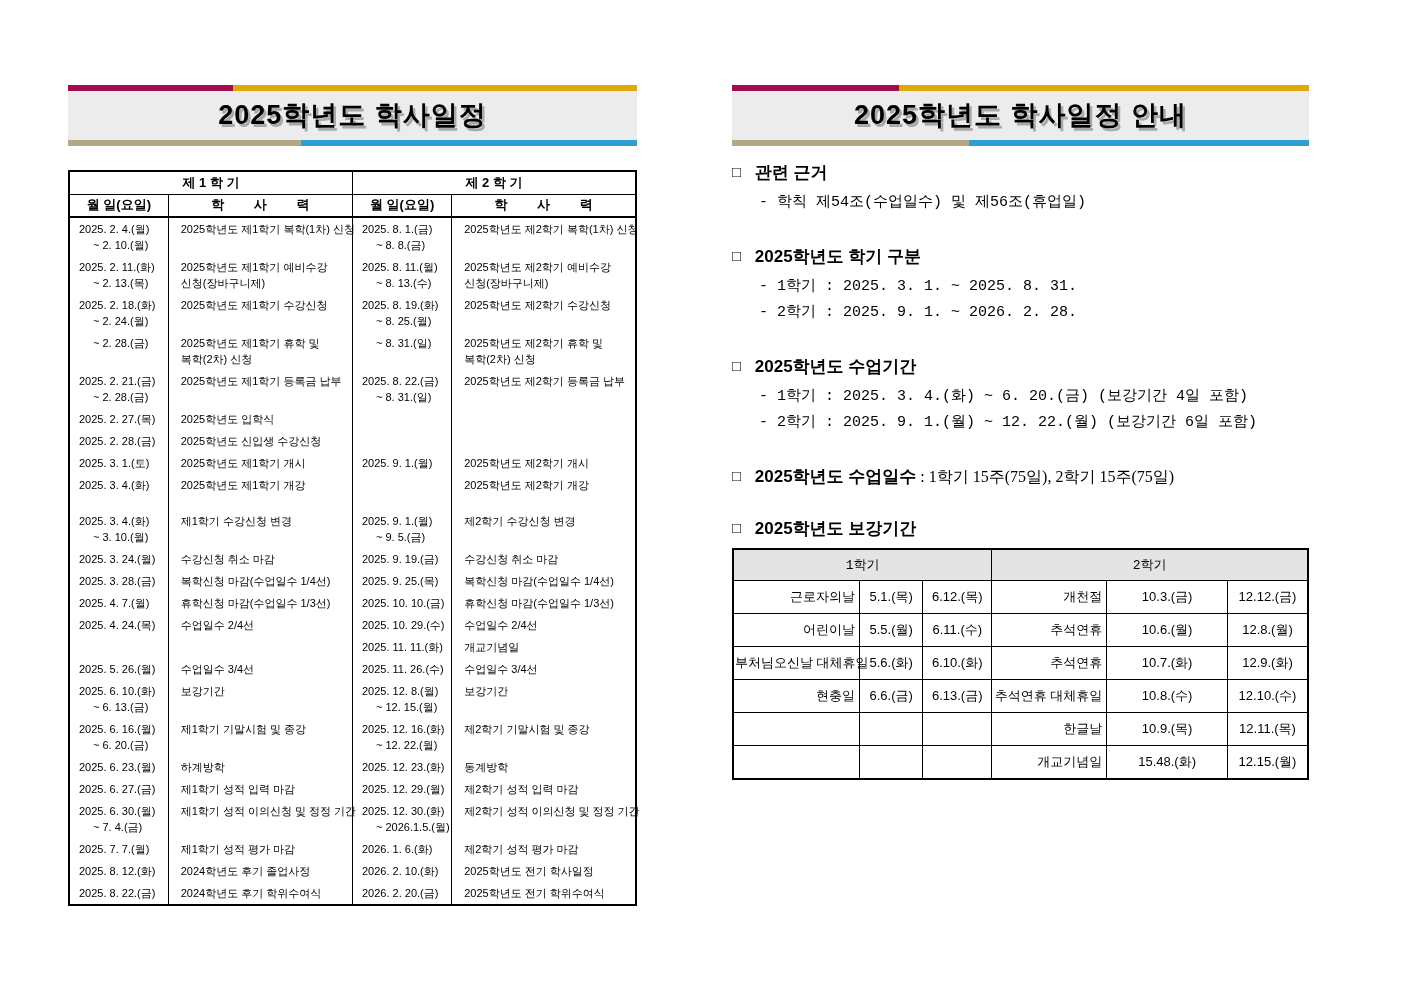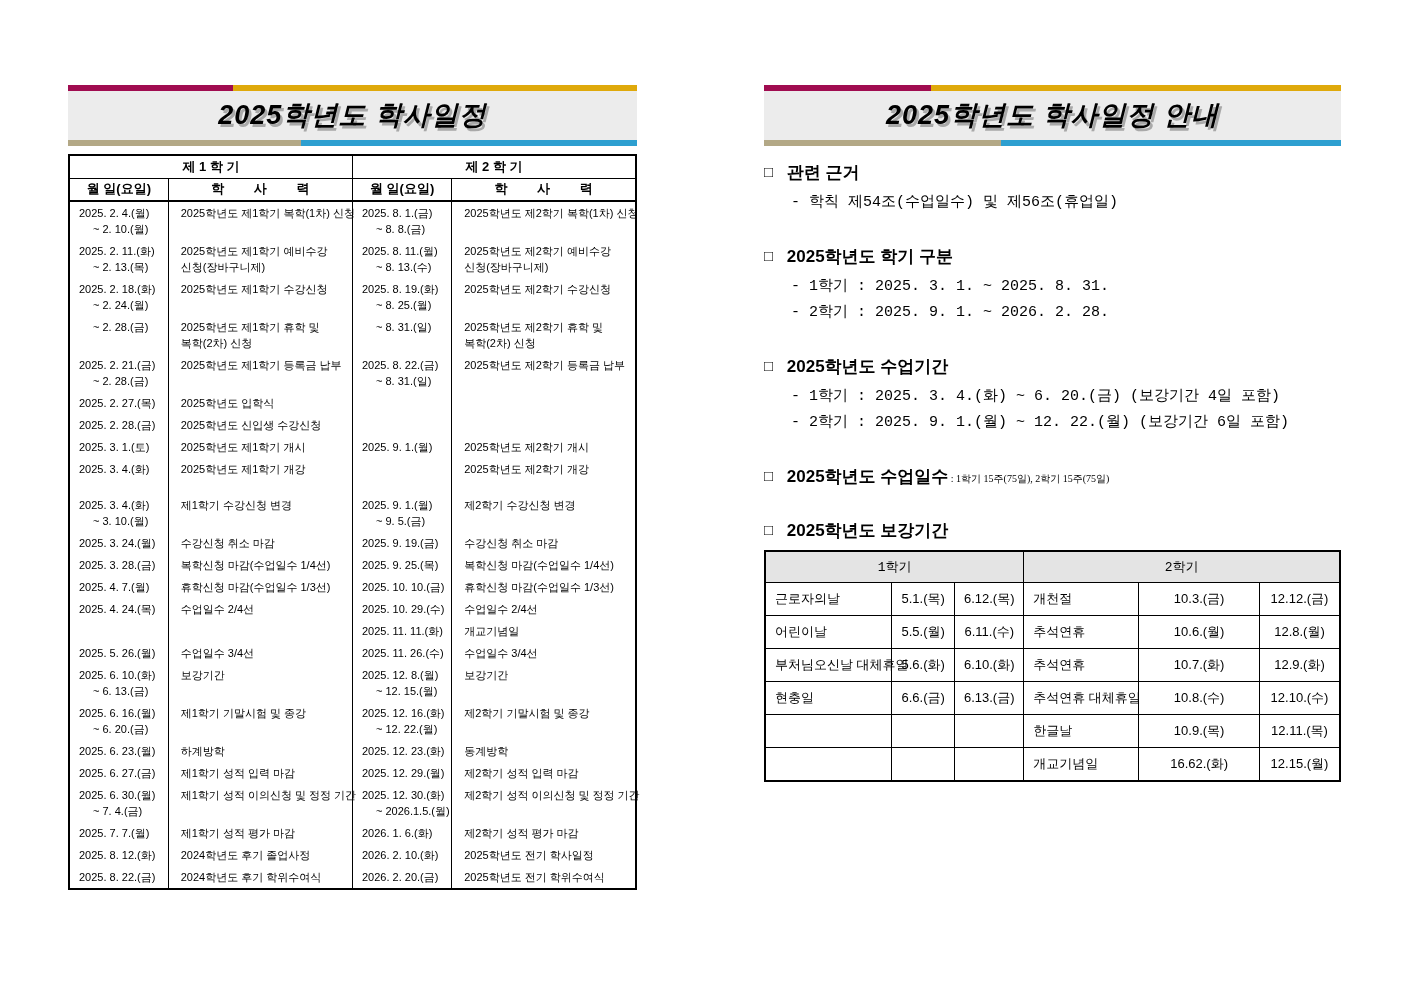--- a/index.html
+++ b/index.html
@@ -1,64 +1,64 @@
 <!DOCTYPE html>
 <html style="--maroon: #A00C50; --gold: #DFA90B; --tan: #B3A886; --blue: #2D9FD0; --bannerbg: #ECECEC; --headbg: #E4E4E4;"><head>
 <meta charset="utf-8">
 <style>
   * { margin:0; padding:0; box-sizing:border-box; }
   html,body { width:1403px; height:992px; background:#ffffff; font-family:"Liberation Sans", sans-serif; color:#000; }
   .page { position:absolute; top:85px; }
   #pageLeft  { left:68px;  width:569px; }
-  #pageRight { left:764px; width:577px; }
+  #pageRight { left:732px; width:577px; }
 
   
-  .banner { width:100%;font-style:italic; }
+  .banner { width:100%; }
   .rule { display:flex; height:6px; width:100%; }
   .seg { display:block; height:100%; }
   .seg.maroon { width:29%; background:var(--maroon); }
   .seg.gold   { width:71%; background:var(--gold); }
   .seg.tan    { width:41%; background:var(--tan); }
   .seg.blue   { width:59%; background:var(--blue); }
   .banner-body { background:var(--bannerbg); text-align:center; padding:6px 0 7px 0; }
   .banner-title { font-size:27px; font-weight:bold; letter-spacing:1px;
                   text-shadow:2.5px 2.5px 0 #a9a9a9; white-space:nowrap; }
 
   
   table.sched { width:100%; border-collapse:collapse; border:2px solid #000;
-                table-layout:fixed; margin-top:8px; }
+                table-layout:fixed; margin-top:24px; }
   .sched col.c-date { width:17.5%; }
   .sched col.c-ev   { width:32.5%; }
   .sched thead th { border:1px solid #000; font-weight:bold; font-size:13px; padding:2px 0; text-align:center; }
   .sched thead tr.subhead th { border-bottom:2px solid #000; padding:1px 0 2px 0; }
   .sched thead th.cal { word-spacing:26px; }
   .sched tbody td { border-left:1px solid #000; border-right:1px solid #000;
                     vertical-align:top; padding:3px 2px; font-size:11px; line-height:16px; }
   .sched tbody tr.spacer td { height:14px; padding:0; }
   .sched .line { white-space:nowrap; padding-left:7px; }
   .sched .line.cont { padding-left:21px; }
   .sched .line.ev { padding-left:10px; }
 
   
   #sections { margin-top:16px; }
   .section { margin-bottom:30px; }
   #sections .section:last-child { margin-bottom:8px; }
   .sec-heading { font-size:17px; font-weight:bold; line-height:22px; margin-bottom:6px; }
   .bullet { font-weight:normal; font-size:15px; margin-right:9px; position:relative; top:-1px; }
-  .sec-inline { font-family:"Liberation Serif", serif; font-weight:normal; font-size:10px; }
+  .sec-inline { font-family:"Liberation Serif", serif; font-weight:normal; font-size:16px; }
   .sec-item { font-family:Liberation Mono, monospace; font-size:15px; line-height:26px; padding-left:27px; white-space:nowrap; }
 
   
   table.makeup { width:100%; border-collapse:collapse; border:2px solid #000; table-layout:fixed; font-size:13px; }
   .makeup col.m-name1 { width:22%; } .makeup col.m-date1 { width:11%; } .makeup col.m-mk1 { width:12%; }
   .makeup col.m-name2 { width:20%; } .makeup col.m-date2 { width:21%; } .makeup col.m-mk2 { width:14%; }
   .makeup thead th { background:var(--headbg); border:1px solid #000; font-weight:normal; padding:6px 0; text-align:center;font-family:Liberation Mono, monospace; }
   .makeup thead tr.mk-sub th { border-bottom:4px double #000; }
   .makeup tbody td { border:1px solid #000; padding:7px 4px; text-align:center; white-space:nowrap; }
-  .makeup tbody td.hname { text-align:left; padding-left:9px; }
+  .makeup tbody td.hname { text-align:right; padding-left:1px; }
 </style>
 </head>
 <body>
 
 <div class="page" id="pageLeft">
   <div class="banner">
     <div class="rule top">
         <span class="seg maroon"></span>
         <span class="seg gold"></span>
       </div>
@@ -535,18 +535,18 @@
           <td class="hdate"></td>
           <td class="hname">한글날</td>
           <td class="hdate">10.9.(목)</td>
           <td class="hdate">12.11.(목)</td>
         </tr>
         <tr>
           <td class="hname"></td>
           <td class="hdate"></td>
           <td class="hdate"></td>
           <td class="hname">개교기념일</td>
-          <td class="hdate">16.62.(화)</td>
+          <td class="hdate">15.48.(화)</td>
           <td class="hdate">12.15.(월)</td>
         </tr>
       </tbody>
   </table>
 </div>
 
 </body></html>

